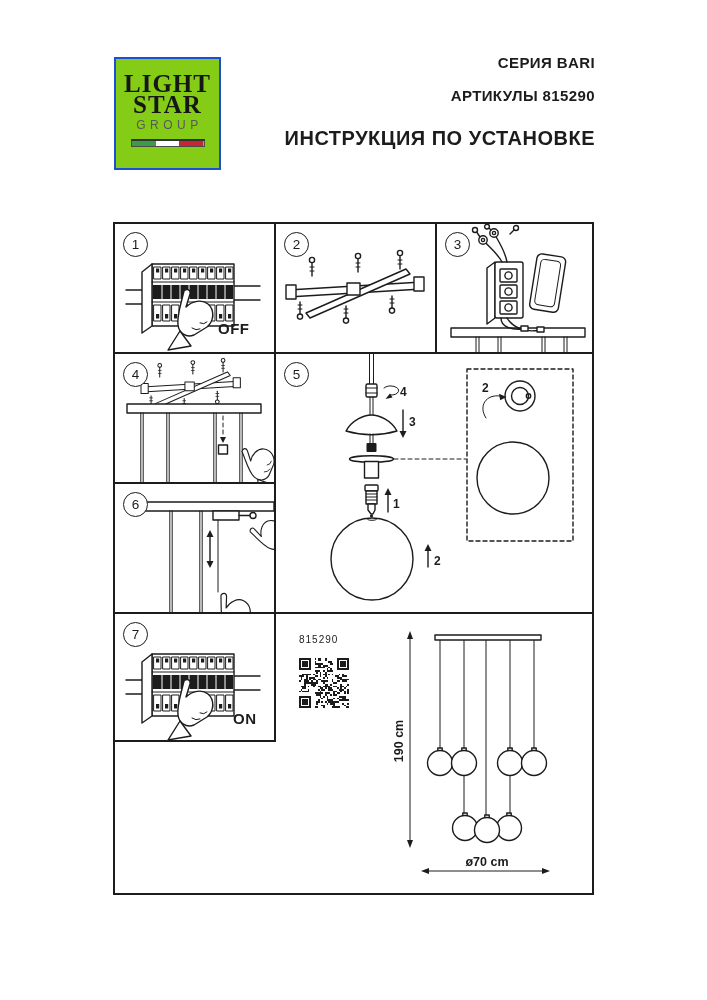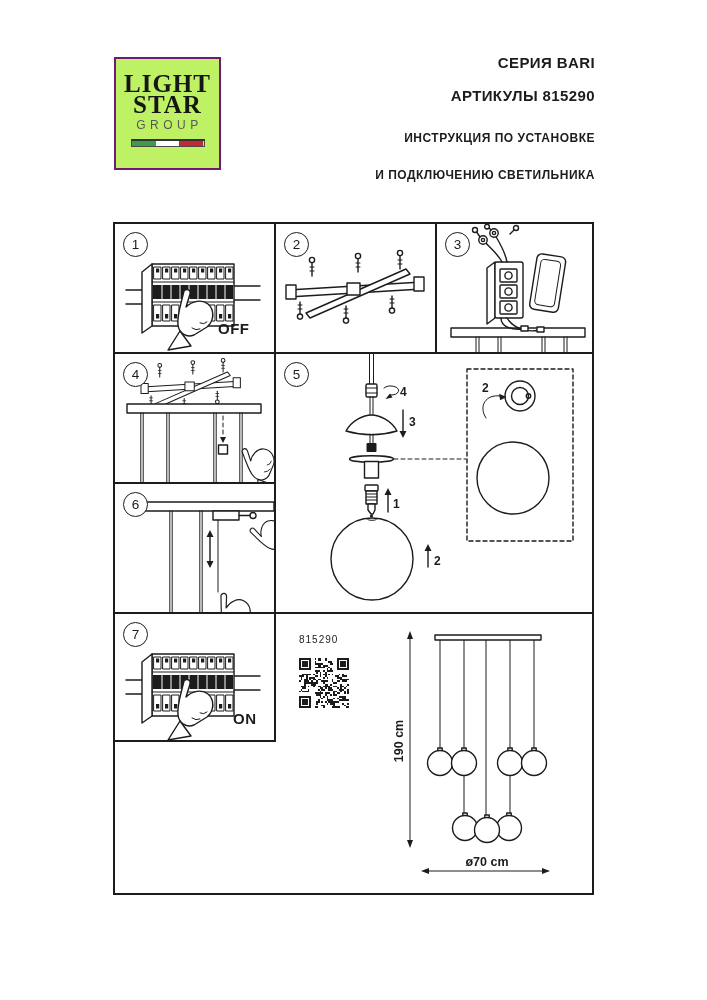--- a/index.html
+++ b/index.html
@@ -4,38 +4,38 @@
 <style>
   :root{
     --ink:#1c1c1c; --green:#3d9b48; --red:#c62832; --gray:#58595b;
   }
   html,body{margin:0;padding:0;background:#fff;}
   #page{position:relative;width:707px;height:1000px;background:#fff;overflow:hidden;
         font-family:"Liberation Sans","DejaVu Sans",sans-serif;color:var(--ink);}
   .abs{position:absolute;}
 
   
-  #logo-box{left:114px;top:57px;width:107px;height:113px;border:2px solid #701a75;
-            background:#bef264;text-align:center;box-sizing:border-box;}
+  #logo-box{left:114px;top:57px;width:107px;height:113px;border:2px solid #1d4ed8;
+            background:#84cc16;text-align:center;box-sizing:border-box;}
   .logo-word{font-family:"Liberation Serif","DejaVu Serif",serif;font-weight:700;
              font-size:25px;line-height:21px;letter-spacing:1px;color:#161616;}
   .logo-word.first{margin-top:14px;}
   .logo-group{font-size:12px;letter-spacing:4.5px;color:var(--gray);margin-top:3px;padding-left:4px;}
   .flag{width:74px;height:8px;margin:7px auto 0;border:1px solid #4a4a4a;border-top:2px solid #333;
         display:flex;box-sizing:border-box;}
   .flag span{display:block;height:100%;}
   .flag .g{width:34%;background:var(--green);}
   .flag .w{width:32%;background:#fff;}
   .flag .r{width:34%;background:var(--red);}
 
   #title-block{left:260px;top:54px;width:335px;text-align:right;}
   .hdr-line{font-weight:700;font-size:15px;line-height:18px;letter-spacing:0.4px;}
   .hdr-line.second{margin-top:15px;}
   #instruction-block{margin-top:21px;}
-  .instr-line{font-weight:700;font-size:12px;line-height:25px;letter-spacing:0.5px;margin-top:12px;}
+  .instr-line{font-weight:700;font-size:20px;line-height:25px;letter-spacing:0.5px;}
 
   
   #frame{left:113px;top:222px;width:481px;height:673px;}
   .outer-border{left:0;top:0;right:0;bottom:0;border:2px solid var(--ink);box-sizing:border-box;}
   .vl,.hl{background:var(--ink);}
   .panel{overflow:hidden;}
   .step-num{width:25px;height:25px;border:1.4px solid var(--ink);border-radius:50%;
             text-align:center;line-height:24px;font-size:13.5px;background:#fff;box-sizing:border-box;}
   .lbl{font-weight:700;font-size:15px;letter-spacing:0.5px;}
   .callout{font-weight:700;font-size:12px;}
@@ -157,21 +157,20 @@
         <span class="w"></span>
         <span class="r"></span>
       </div>
   </div>
 
   <div class="abs" id="title-block">
     <div class="hdr-line">СЕРИЯ BARI</div>
     <div class="hdr-line second">АРТИКУЛЫ 815290</div>
     <div id="instruction-block">
       <div class="instr-line">ИНСТРУКЦИЯ ПО УСТАНОВКЕ</div>
-      <div class="instr-line">И ПОДКЛЮЧЕНИЮ СВЕТИЛЬНИКА</div>
     </div>
   </div>
 
   <div class="abs" id="frame">
     <div class="abs outer-border"></div>
     <div class="abs vl" style="left:161px;top:0;width:2px;height:518px;"></div>
     <div class="abs vl" style="left:322px;top:0;width:2px;height:130px;"></div>
     <div class="abs hl" style="left:0;top:130px;width:481px;height:2px;"></div>
     <div class="abs hl" style="left:0;top:260px;width:163px;height:2px;"></div>
     <div class="abs hl" style="left:0;top:390px;width:481px;height:2px;"></div>

